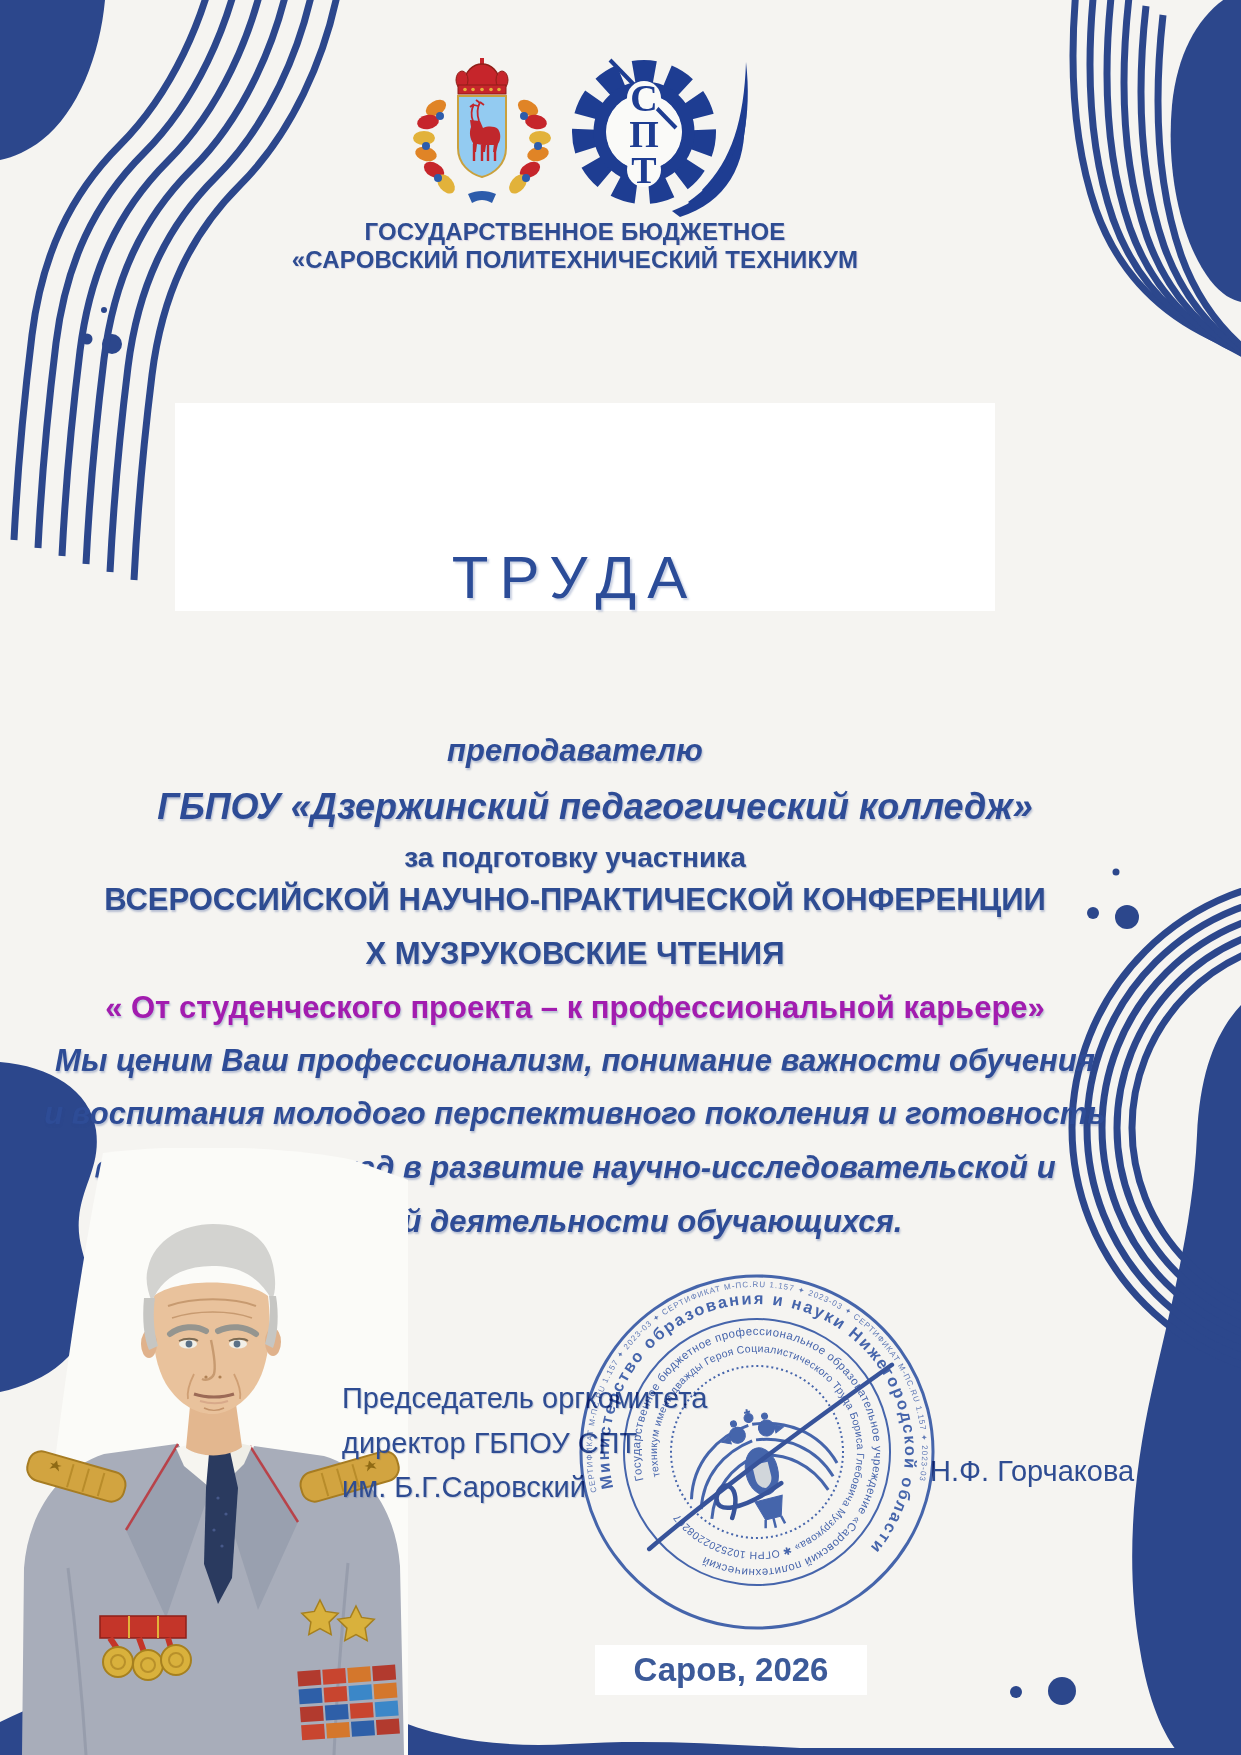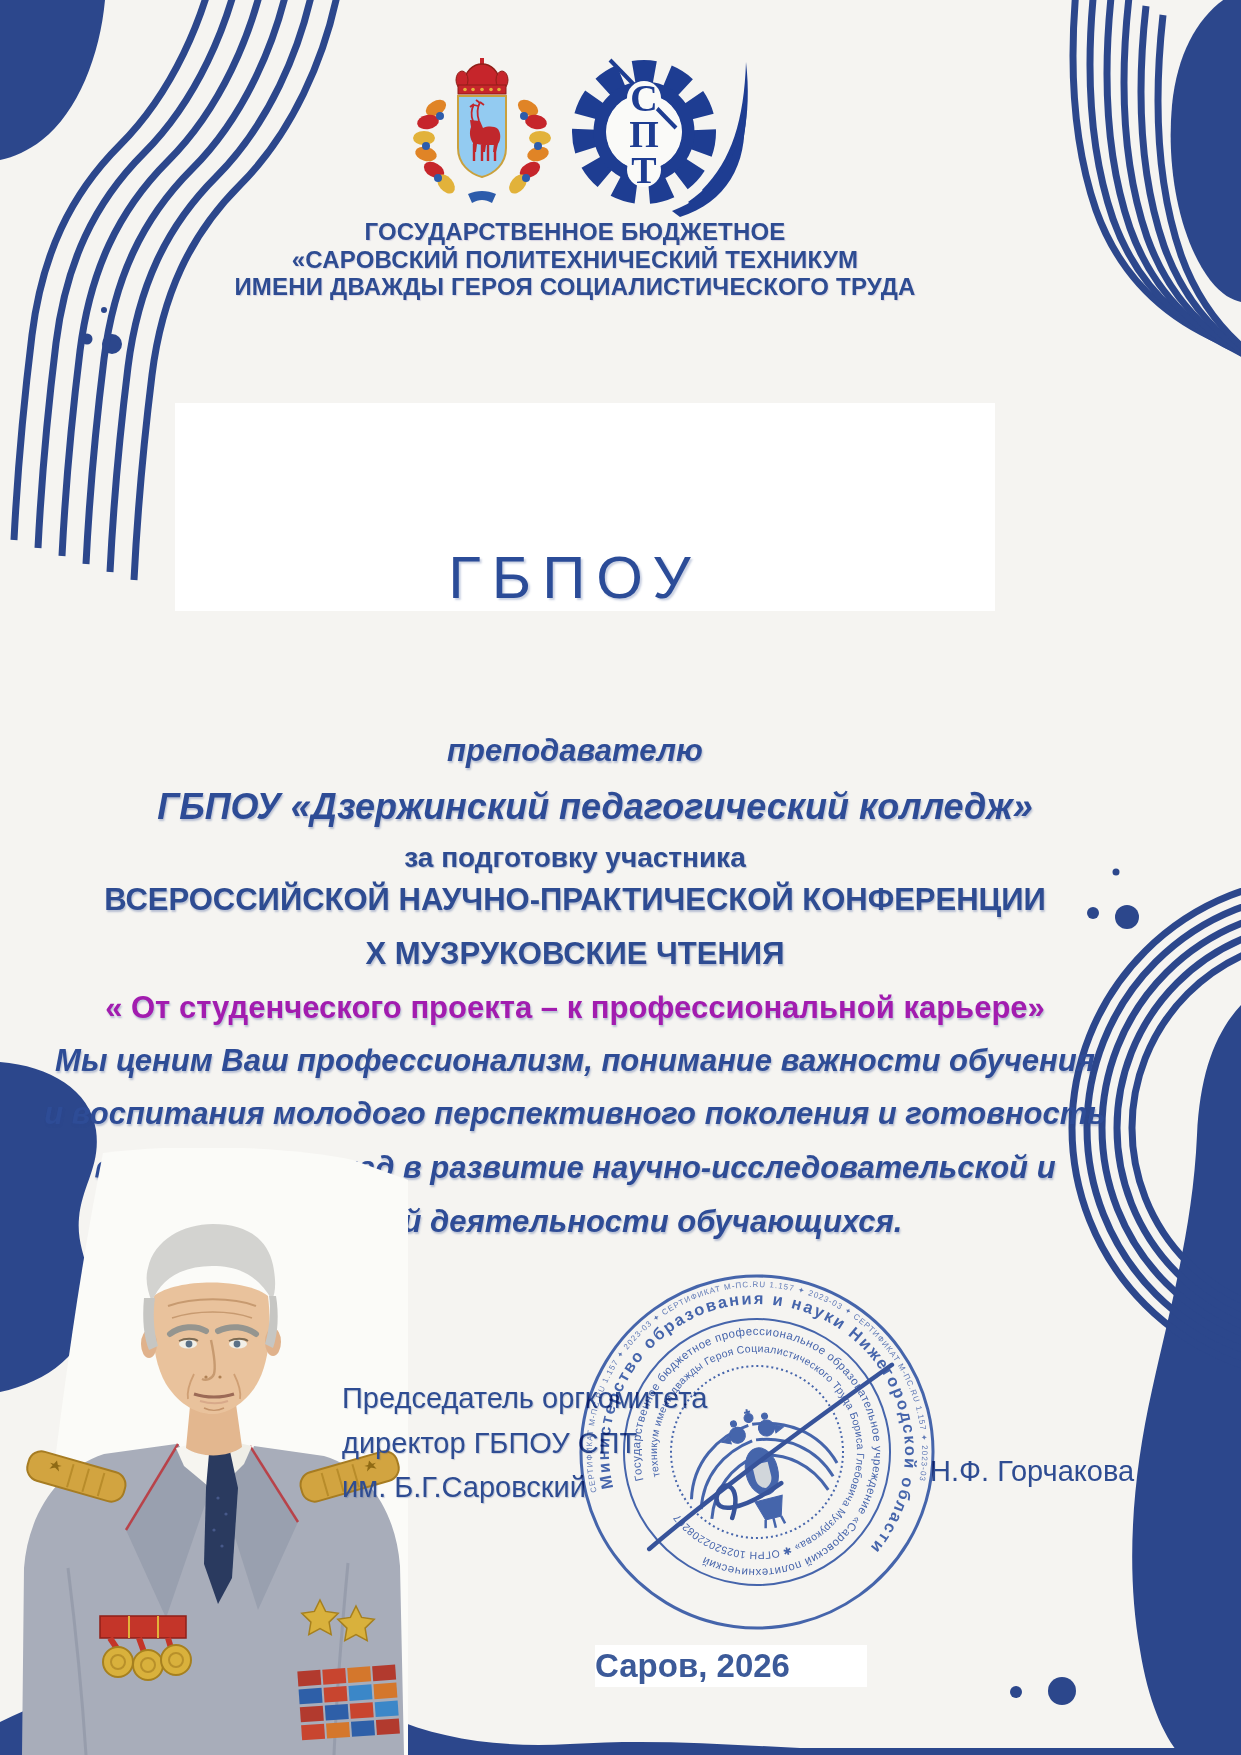--- a/index.html
+++ b/index.html
@@ -46,22 +46,22 @@
   .sig-block{
     position:absolute;left:342px;top:1376px;
     font-size:29px;line-height:44.5px;font-weight:500;color:#2e4c92;
     text-shadow:1px 1px 1px rgba(44,71,140,.25);
   }
   .signer{
     position:absolute;left:930px;top:1455px;
     font-size:29px;font-weight:500;color:#2e4c92;
   }
   .footer-box{
-    position:absolute;left:595px;top:1645px;width:272px;height:42px;
-    background:#ffffff;display:flex;align-items:center;justify-content:flex-start;
+    position:absolute;left:595px;top:1645px;width:272px;height:50px;
+    background:#ffffff;display:flex;align-items:center;justify-content:center;
   }
   .footer-text{font-size:33px;font-weight:600;color:#3c5a99;}
   .logo{position:absolute;}
   .stamp{position:absolute;left:577px;top:1272px;mix-blend-mode:multiply;opacity:.93;}
   .portrait{position:absolute;left:8px;top:1148px;}
 </style>
 </head>
 <body>
 
 <div class="page">
@@ -196,24 +196,23 @@
       <text x="92" y="135">Т</text>
     </g>
   </svg>
 
   <div class="title-box"></div>
 
   <div class="content">
     <div class="org-header">
       <div>ГОСУДАРСТВЕННОЕ БЮДЖЕТНОЕ</div>
       <div>«САРОВСКИЙ ПОЛИТЕХНИЧЕСКИЙ ТЕХНИКУМ</div>
-      <div>ИМЕНИ ДВАЖДЫ ГЕРОЯ СОЦИАЛИСТИЧЕСКОГО ТРУДА</div>
     </div>
 
-    <div class="cline title2">ГБПОУ</div>
+    <div class="cline title2">ТРУДА</div>
 
     <div class="cline role">преподавателю</div>
     <div class="cline rec-org">ГБПОУ «Дзержинский педагогический колледж»</div>
 
     <div class="cline reason">за подготовку участника</div>
     <div class="cline conf1">ВСЕРОССИЙСКОЙ НАУЧНО-ПРАКТИЧЕСКОЙ КОНФЕРЕНЦИИ</div>
     <div class="cline conf2">X МУЗРУКОВСКИЕ ЧТЕНИЯ</div>
     <div class="cline theme">« От студенческого проекта – к профессиональной карьере»</div>
 
     <div class="cline body-line bl0">Мы ценим Ваш профессионализм, понимание важности обучения</div>

